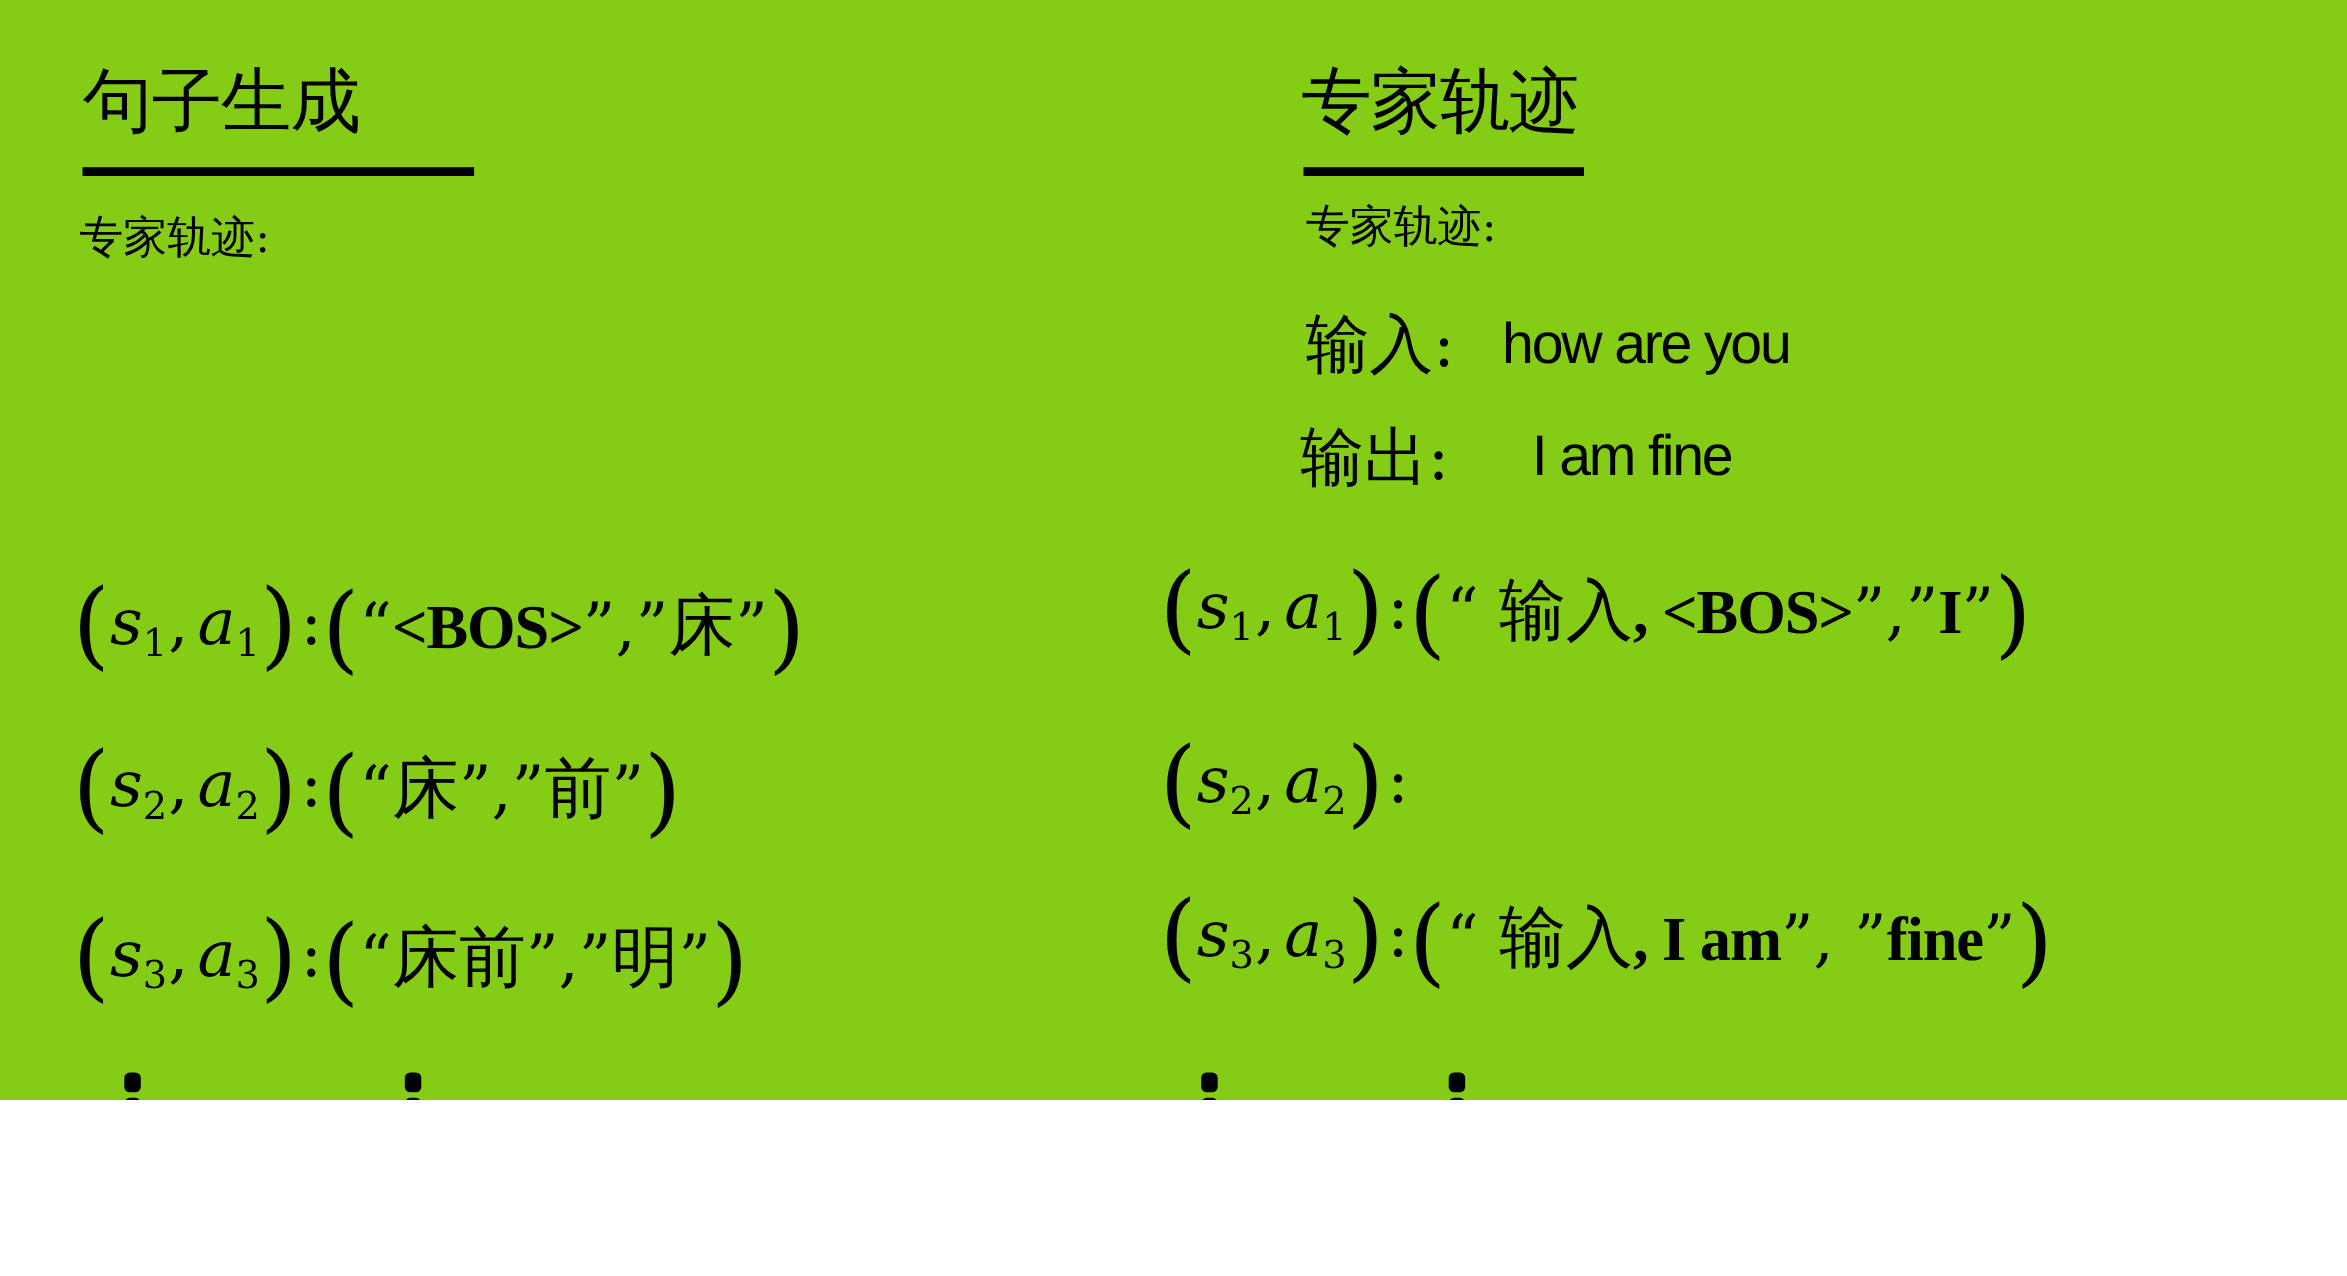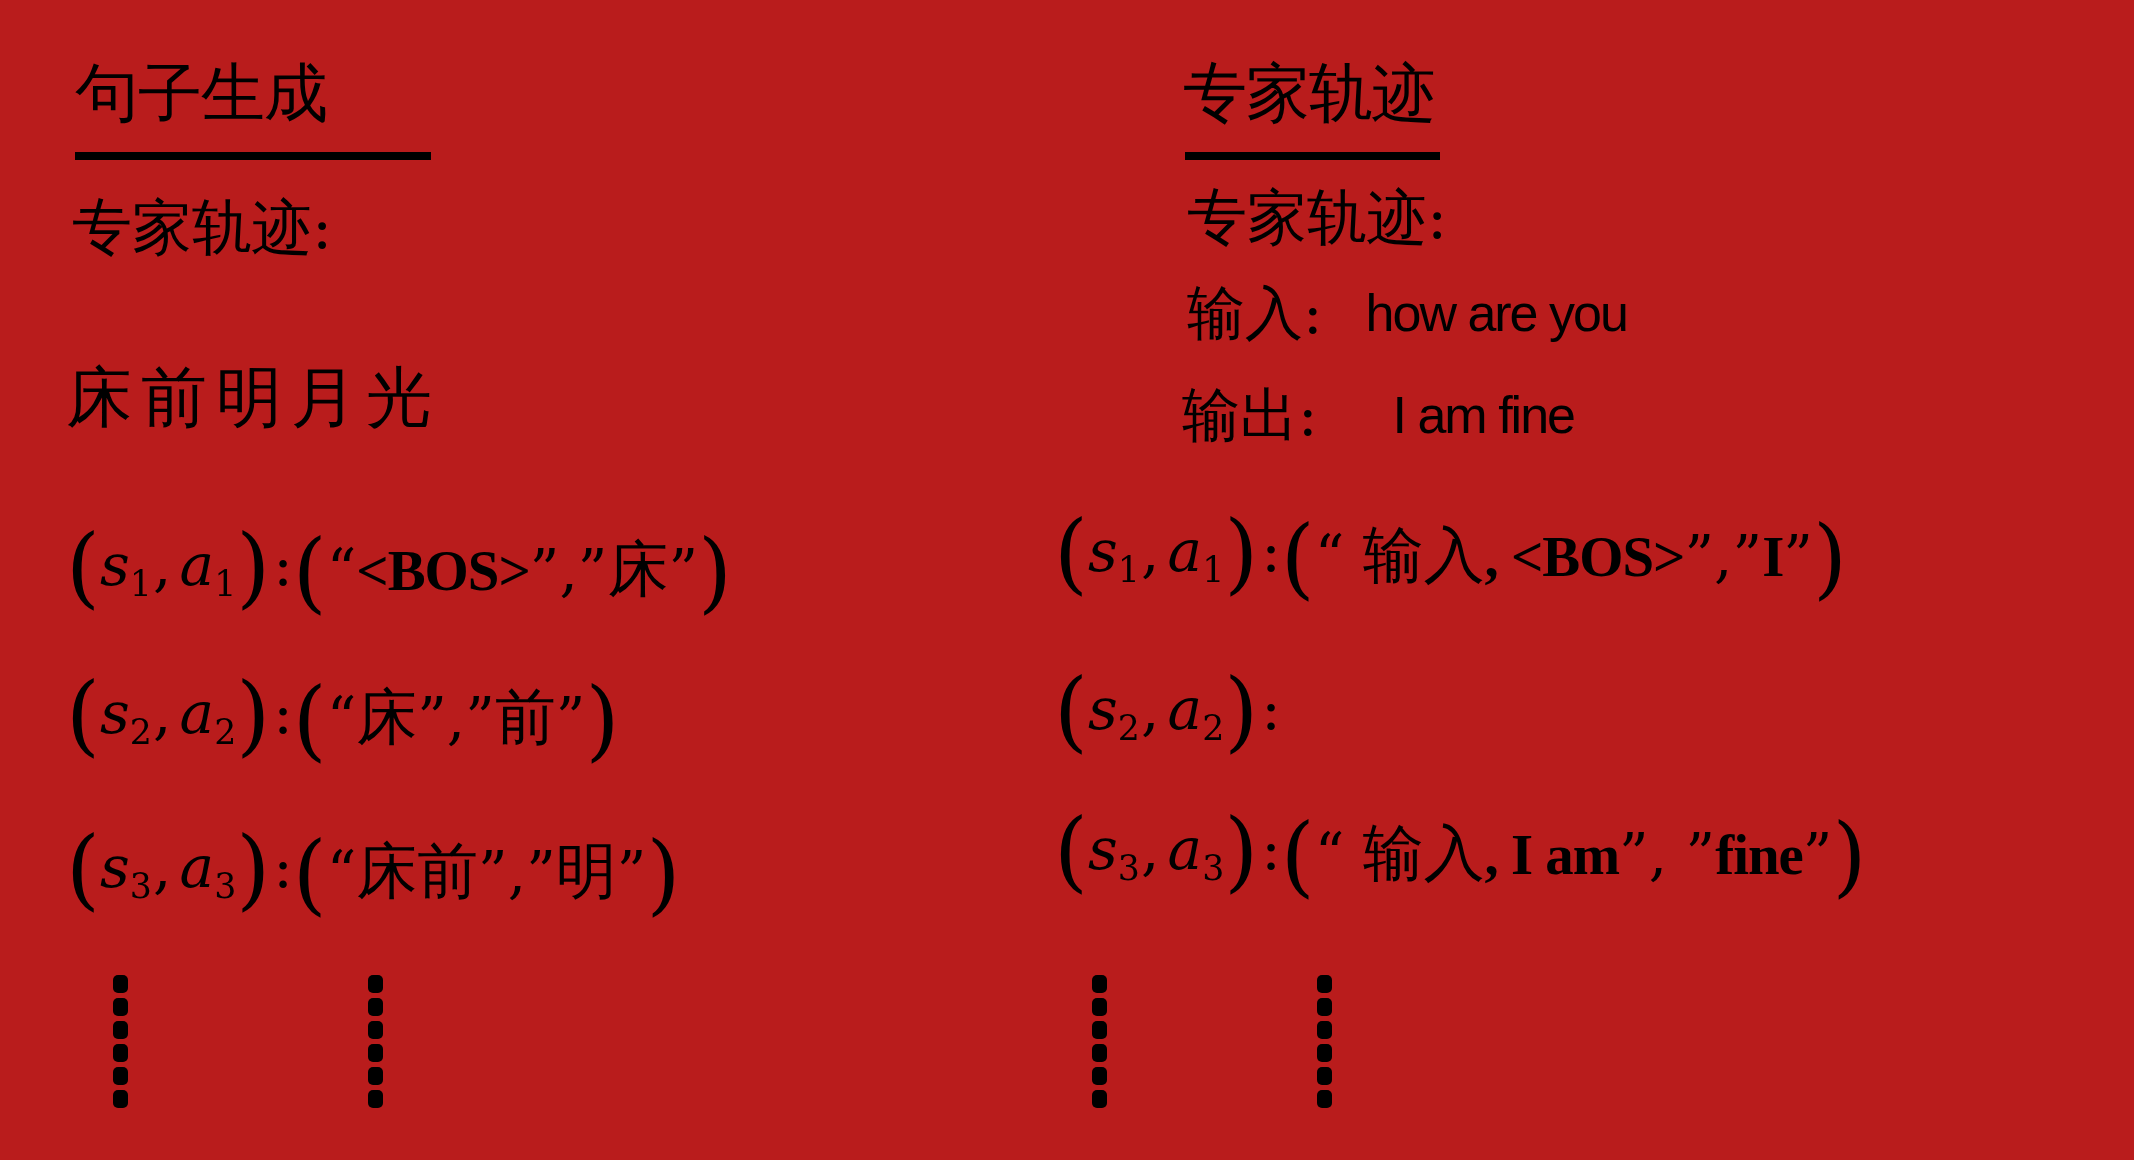--- a/index.html
+++ b/index.html
@@ -1,22 +1,22 @@
 <!DOCTYPE html>
 <html><head>
 <meta charset="utf-8">
 <style>
   html,body{margin:0;padding:0;background:#ffffff;}
   .canvas{
-    position:relative;width:2134px;height:1160px;background:#b91c1c;color:#000000;
+    position:relative;width:2134px;height:1000px;background:#84cc16;color:#000000;
     font-family:"DejaVu Serif","Liberation Serif",serif;overflow:hidden;
   }
   .panel-title{position:absolute;font-size:64px;line-height:1.1;letter-spacing:-1px;white-space:nowrap;}
   .rule{position:absolute;height:8px;background:#000000;}
-  .expert{position:absolute;font-size:60px;line-height:1.1;white-space:nowrap;}
+  .expert{position:absolute;font-size:40px;line-height:1.1;white-space:nowrap;}
   .poem{position:absolute;font-size:66px;line-height:1.1;letter-spacing:9px;white-space:nowrap;}
 
   .io-line{position:absolute;display:flex;align-items:center;font-size:58px;line-height:1.1;white-space:nowrap;gap:33px;}
   .io-value{font-family:"Liberation Sans","DejaVu Sans",sans-serif;font-weight:400;font-size:52px;letter-spacing:-2px;}
   .io-gap-small{margin-left:10px;}
   .io-gap-large{margin-left:42px;}
 
   .pair-row{position:absolute;display:flex;align-items:center;font-size:58px;line-height:1;white-space:nowrap;margin-left:46px;}
   .mlabel{white-space:nowrap;}
   .left-row .mlabel{min-width:200px;}
@@ -37,21 +37,20 @@
   .dot{width:15px;height:18px;background:#000000;border-radius:5px;}
 </style>
 </head>
 <body>
 
 <div class="canvas">
 
   <div class="panel-title" style="left:75px;top:58px;">句子生成</div>
   <div class="rule" style="left:75px;top:152px;width:356px;"></div>
   <div class="expert" style="left:72px;top:194px;">专家轨迹:</div>
-  <div class="poem" style="left:66px;top:362px;">床前明月光</div>
 
   <div class="pair-row left-row" style="left:20px;top:536px;">
     <span class="mlabel"><span class="bp">(</span><span class="mi">s</span><sub class="msub">1</sub><span class="mcomma">,</span><span class="mi">a</span><sub class="msub">1</sub><span class="bp">)</span><span class="mcolon">:</span></span>
     <span class="tuple"><span class="seg" data-k="paren">(</span><span class="seg" data-k="q">“</span><span class="seg" data-k="lat">&lt;BOS&gt;</span><span class="seg" data-k="q">”,”</span><span class="seg" data-k="cjk">床</span><span class="seg" data-k="q">”</span><span class="seg" data-k="paren">)</span><span class="seg"></span></span>
   </div>
 
   <div class="pair-row left-row" style="left:20px;top:684px;">
     <span class="mlabel"><span class="bp">(</span><span class="mi">s</span><sub class="msub">2</sub><span class="mcomma">,</span><span class="mi">a</span><sub class="msub">2</sub><span class="bp">)</span><span class="mcolon">:</span></span>
     <span class="tuple"><span class="seg" data-k="paren">(</span><span class="seg" data-k="q">“</span><span class="seg" data-k="cjk">床</span><span class="seg" data-k="q">”,”</span><span class="seg" data-k="cjk">前</span><span class="seg" data-k="q">”</span><span class="seg" data-k="paren">)</span><span class="seg"></span></span>
   </div>

